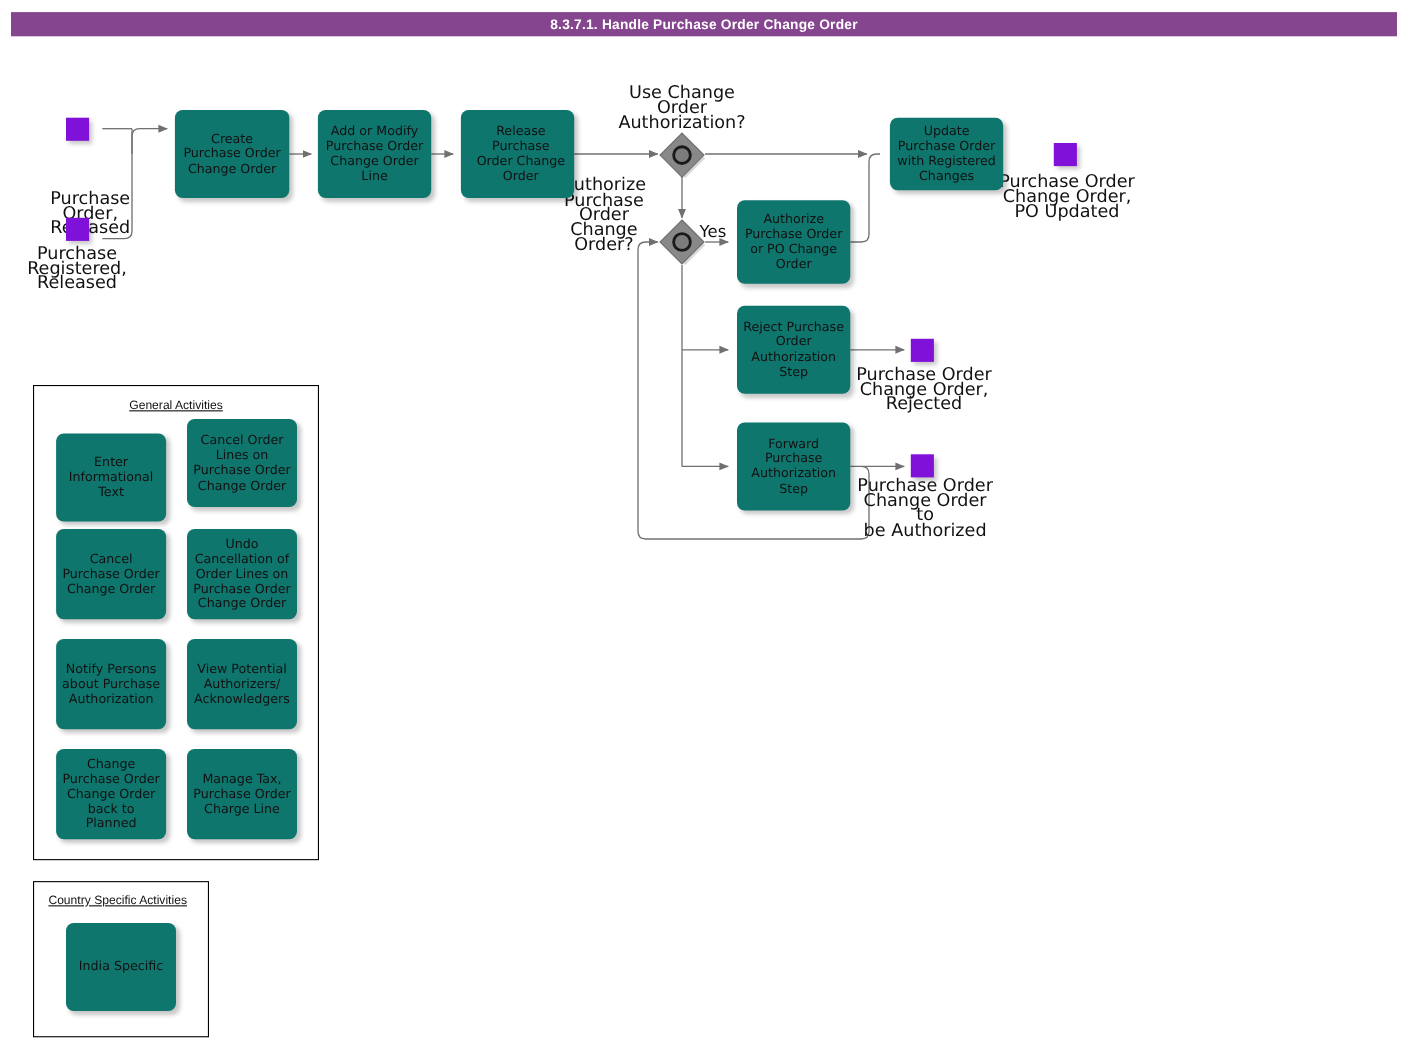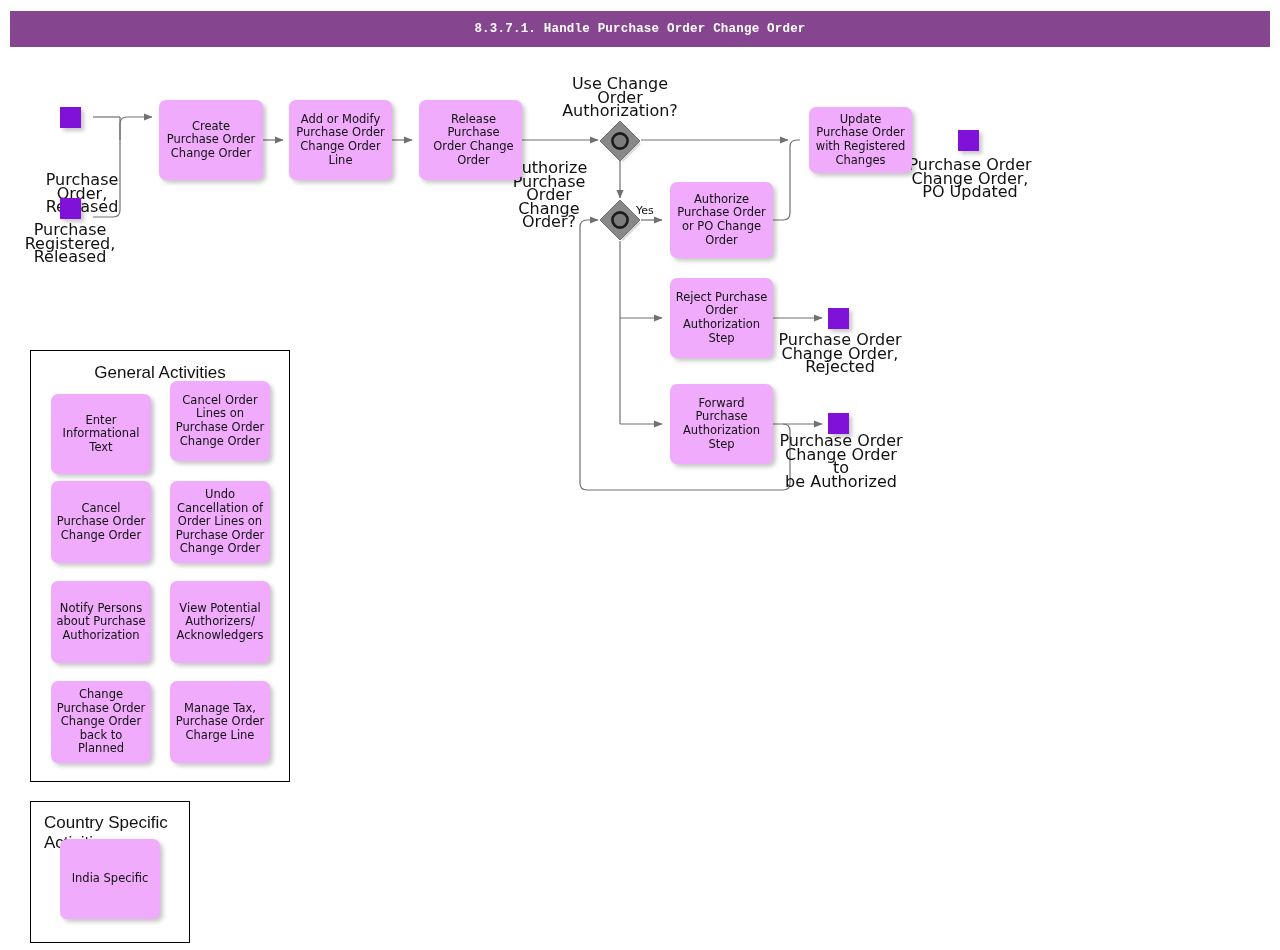--- a/index.html
+++ b/index.html
@@ -14,40 +14,40 @@
     font-family: "DejaVu Sans", sans-serif;
     overflow: hidden;
   }
 
   
   #title-bar {
     position: absolute;
     left: 10px;
     top: 11px;
     width: 1260px;
-    height: 36px;
+    height: 22px;
     background: #86458f;
     color: #ffffff;
     font-size: 12.5px;
     font-weight: bold;
     display: flex;
     align-items: center;
     justify-content: center;
     letter-spacing: .2px;
-    font-family: Liberation Mono, monospace;
+    font-family: Liberation Sans, sans-serif;
   }
 
   
   .layer { position: absolute; left: 0; top: 0; width: 1280px; height: 950px; }
   svg.layer { pointer-events: none; }
 
   
   .act {
     position: absolute;
-    background: #f0abfc;
+    background: #0f766e;
     border-radius: 7px;
     box-shadow: 3px 3px 4px rgba(0,0,0,0.22);
     display: flex;
     align-items: center;
     justify-content: center;
     text-align: center;
     color: #111111;
     font-family: "DejaVu Sans", sans-serif;
     font-size: 11.5px;
     line-height: 13.6px;
@@ -71,39 +71,40 @@
     color: #111111;
     font-family: "DejaVu Sans", sans-serif;
     font-size: 16px;
     line-height: 13.6px;
     white-space: pre-line;
   }
   .lbl-small {
     position: absolute;
     color: #111111;
     font-family: "DejaVu Sans", sans-serif;
-    font-size: 11px;
+    font-size: 15px;
     line-height: 13.6px;
     text-align: center;
   }
 
   
   .frame {
     position: absolute;
     border: 1.4px solid #000000;
     background: #ffffff;
     box-sizing: border-box;
   }
   .frame-title {
     position: absolute;
     width: 100%;
     text-align: center;
     font-family: "Liberation Sans", sans-serif;
-    font-size: 17px;
-    color: #111111;
+    font-size: 11px;
+    color: #111111;
+    text-decoration: underline;
   }
   .frame-title.left {
     text-align: left;
     padding-left: 13px;
     box-sizing: border-box;
   }
 </style>
 </head>
 <body>
 

